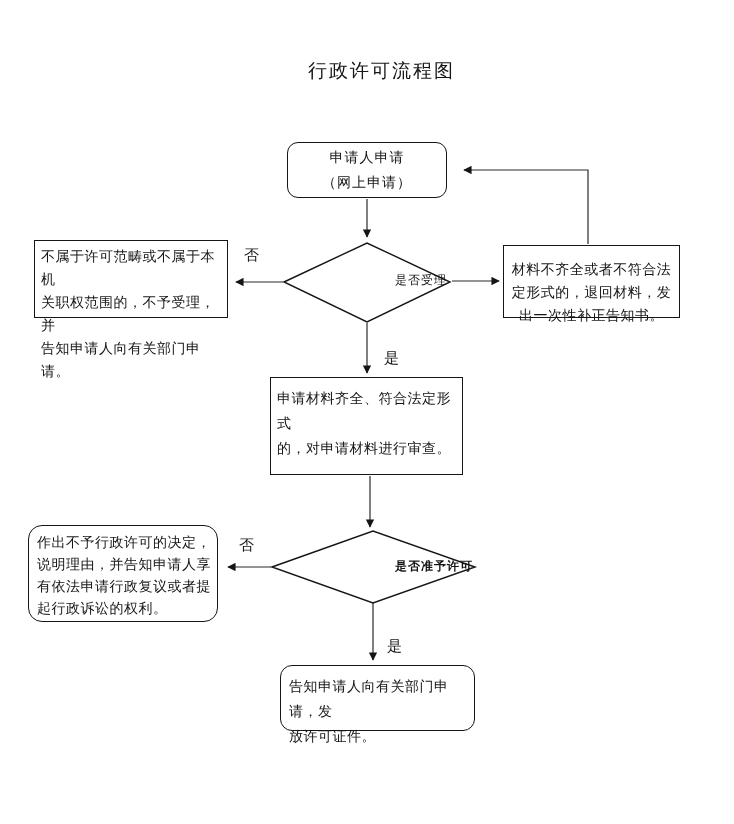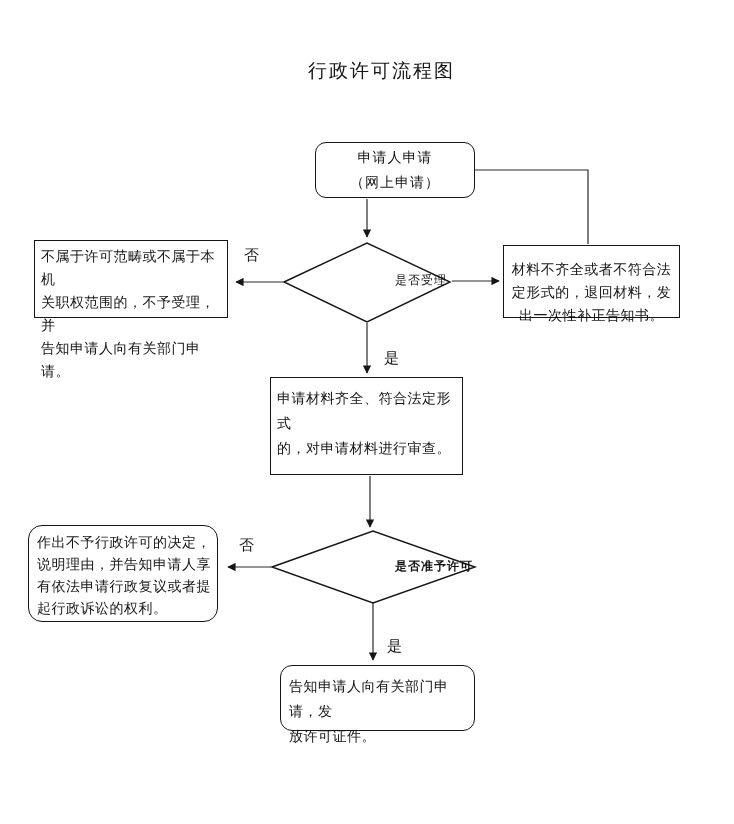--- a/index.html
+++ b/index.html
@@ -12,21 +12,21 @@
     position:absolute;left:0;top:58px;width:100%;padding-left:29px;box-sizing:border-box;
     text-align:center;font-size:19px;letter-spacing:2px;color:#151515;
   }
   .layer{position:absolute;left:0;top:0;width:734px;height:824px;pointer-events:none;}
   .node{
     position:absolute;box-sizing:border-box;border:1.4px solid #151515;background:#ffffff;
     font-size:14px;color:#151515;
   }
   .node-text{white-space:pre-line;}
   .rounded{border-radius:11px;}
-  .center-both{display:flex;align-items:center;justify-content:center;text-align:center;margin-left:28px;}
+  .center-both{display:flex;align-items:center;justify-content:center;text-align:center;}
   .diamond-label{
     position:absolute;text-align:right;font-size:12px;color:#151515;letter-spacing:1px;
   }
   .edge-label{position:absolute;font-size:15px;color:#151515;}
   .n-start{left:287px;top:142px;width:160px;height:56px;line-height:25px;letter-spacing:1px;}
   .n-left1{left:34px;top:240px;width:194px;height:78px;padding:4px 5px 16px 6px;line-height:23px;letter-spacing:0.5px;}
   .n-right1{left:503px;top:245px;width:177px;height:73px;padding:12px 2px 0 2px;line-height:23px;text-align:center;letter-spacing:0.5px;}
   .n-review{left:270px;top:377px;width:193px;height:98px;padding:8px 5px 0 6px;line-height:25px;letter-spacing:0.5px;}
   .n-deny{left:28px;top:525px;width:190px;height:97px;padding:6px 6px 12px 8px;line-height:22px;border-radius:14px;letter-spacing:0.5px;}
   .n-grant{left:280px;top:665px;width:195px;height:66px;padding:8px 5px 0 8px;line-height:25px;border-radius:12px;letter-spacing:0.5px;}

